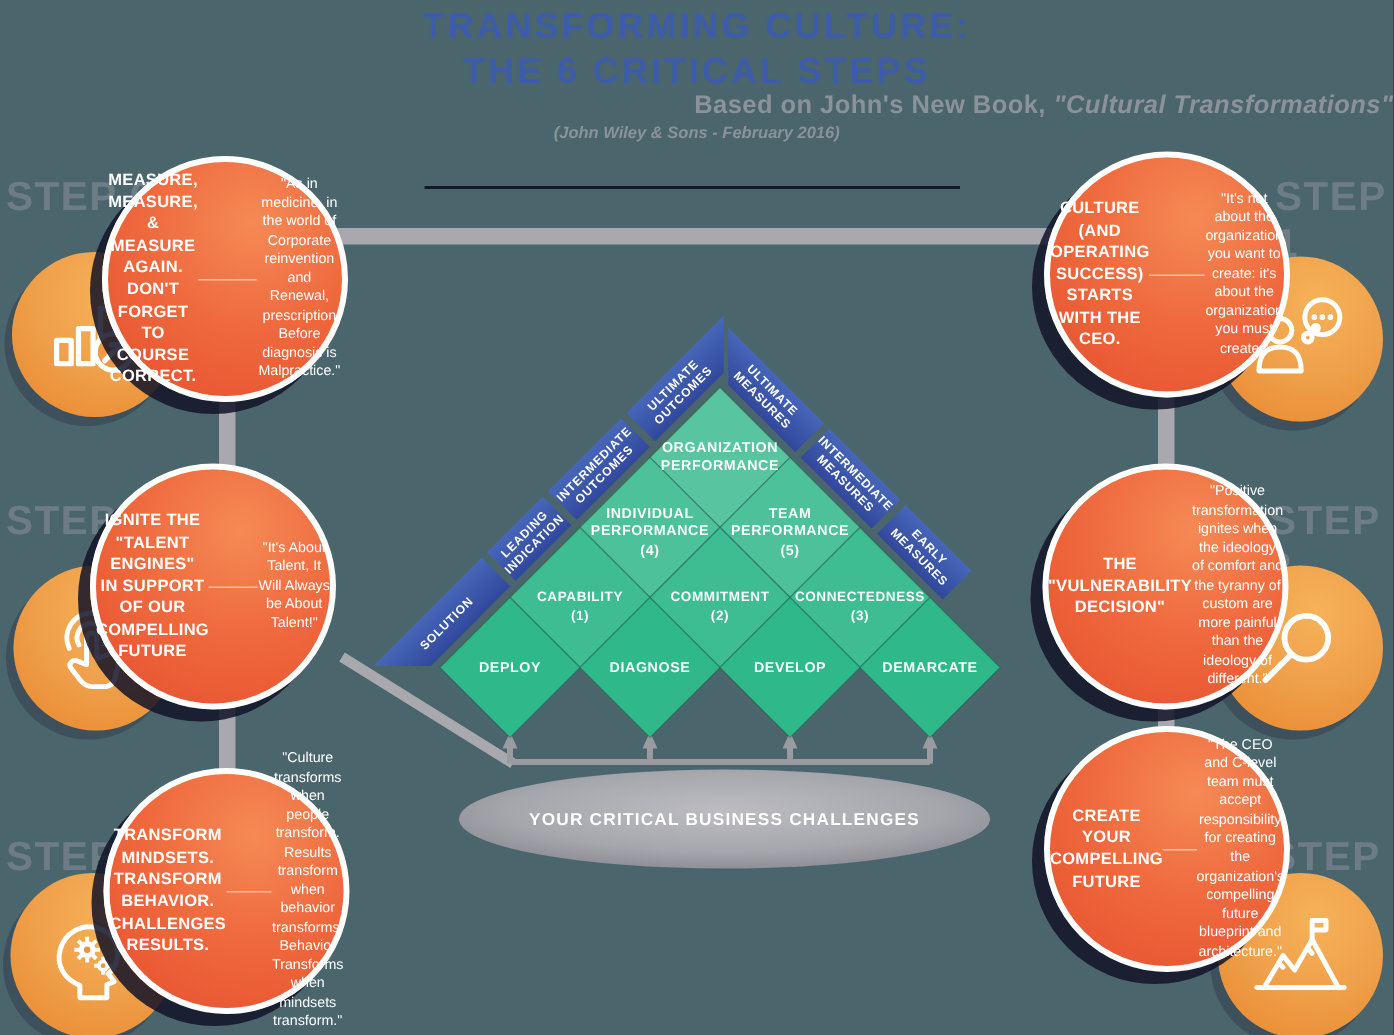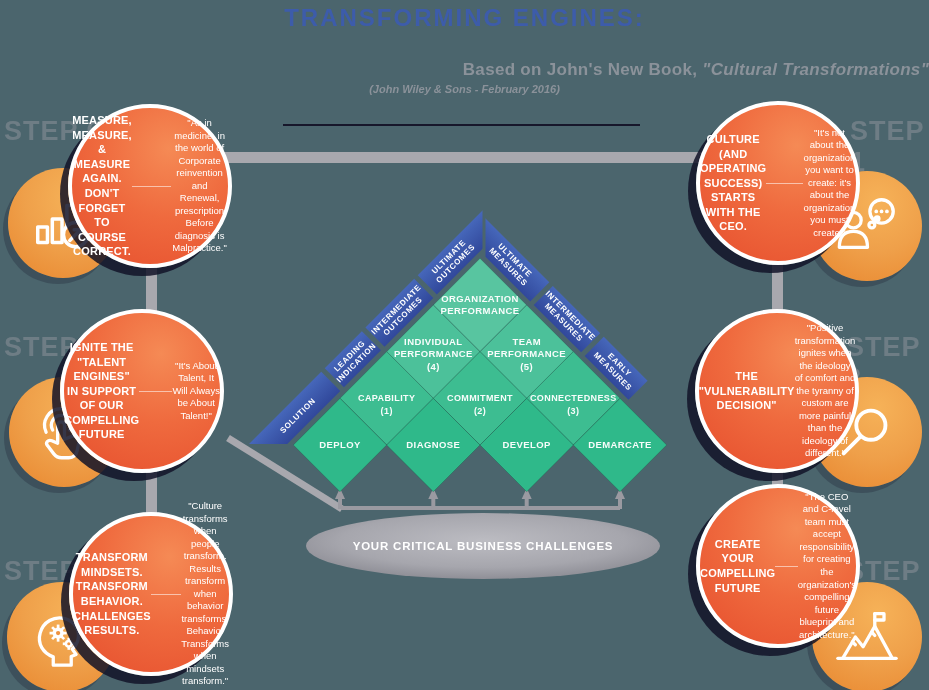--- a/index.html
+++ b/index.html
@@ -155,21 +155,22 @@
       <text x="573.3" y="413.5" font-size="9">(3)</text>
 
       <text x="340" y="448" font-size="9.5">DEPLOY</text>
       <text x="433.3" y="448" font-size="9.5">DIAGNOSE</text>
       <text x="526.7" y="448" font-size="9.5">DEVELOP</text>
       <text x="620" y="448" font-size="9.5">DEMARCATE</text>
     </g>
   </svg>
 
   <div class="title">
-    <div>TRANSFORMING ENGINES:</div>
+    <div>TRANSFORMING CULTURE:</div>
+    <div>THE 6 CRITICAL STEPS</div>
   </div>
   <div class="subtitle">
     <span>Based on John's New Book, </span><span class="book">"Cultural Transformations"</span>
   </div>
   <div class="subtitle2">(John Wiley &amp; Sons - February 2016)</div>
   <div class="underline"></div>
 
   <div class="step-label" style="left:4px;top:116px;">STEP 6</div>
   <div class="step-label" style="left:850px;top:116px;">STEP 1</div>
   <div class="step-label" style="left:4px;top:332px;">STEP 5</div>

